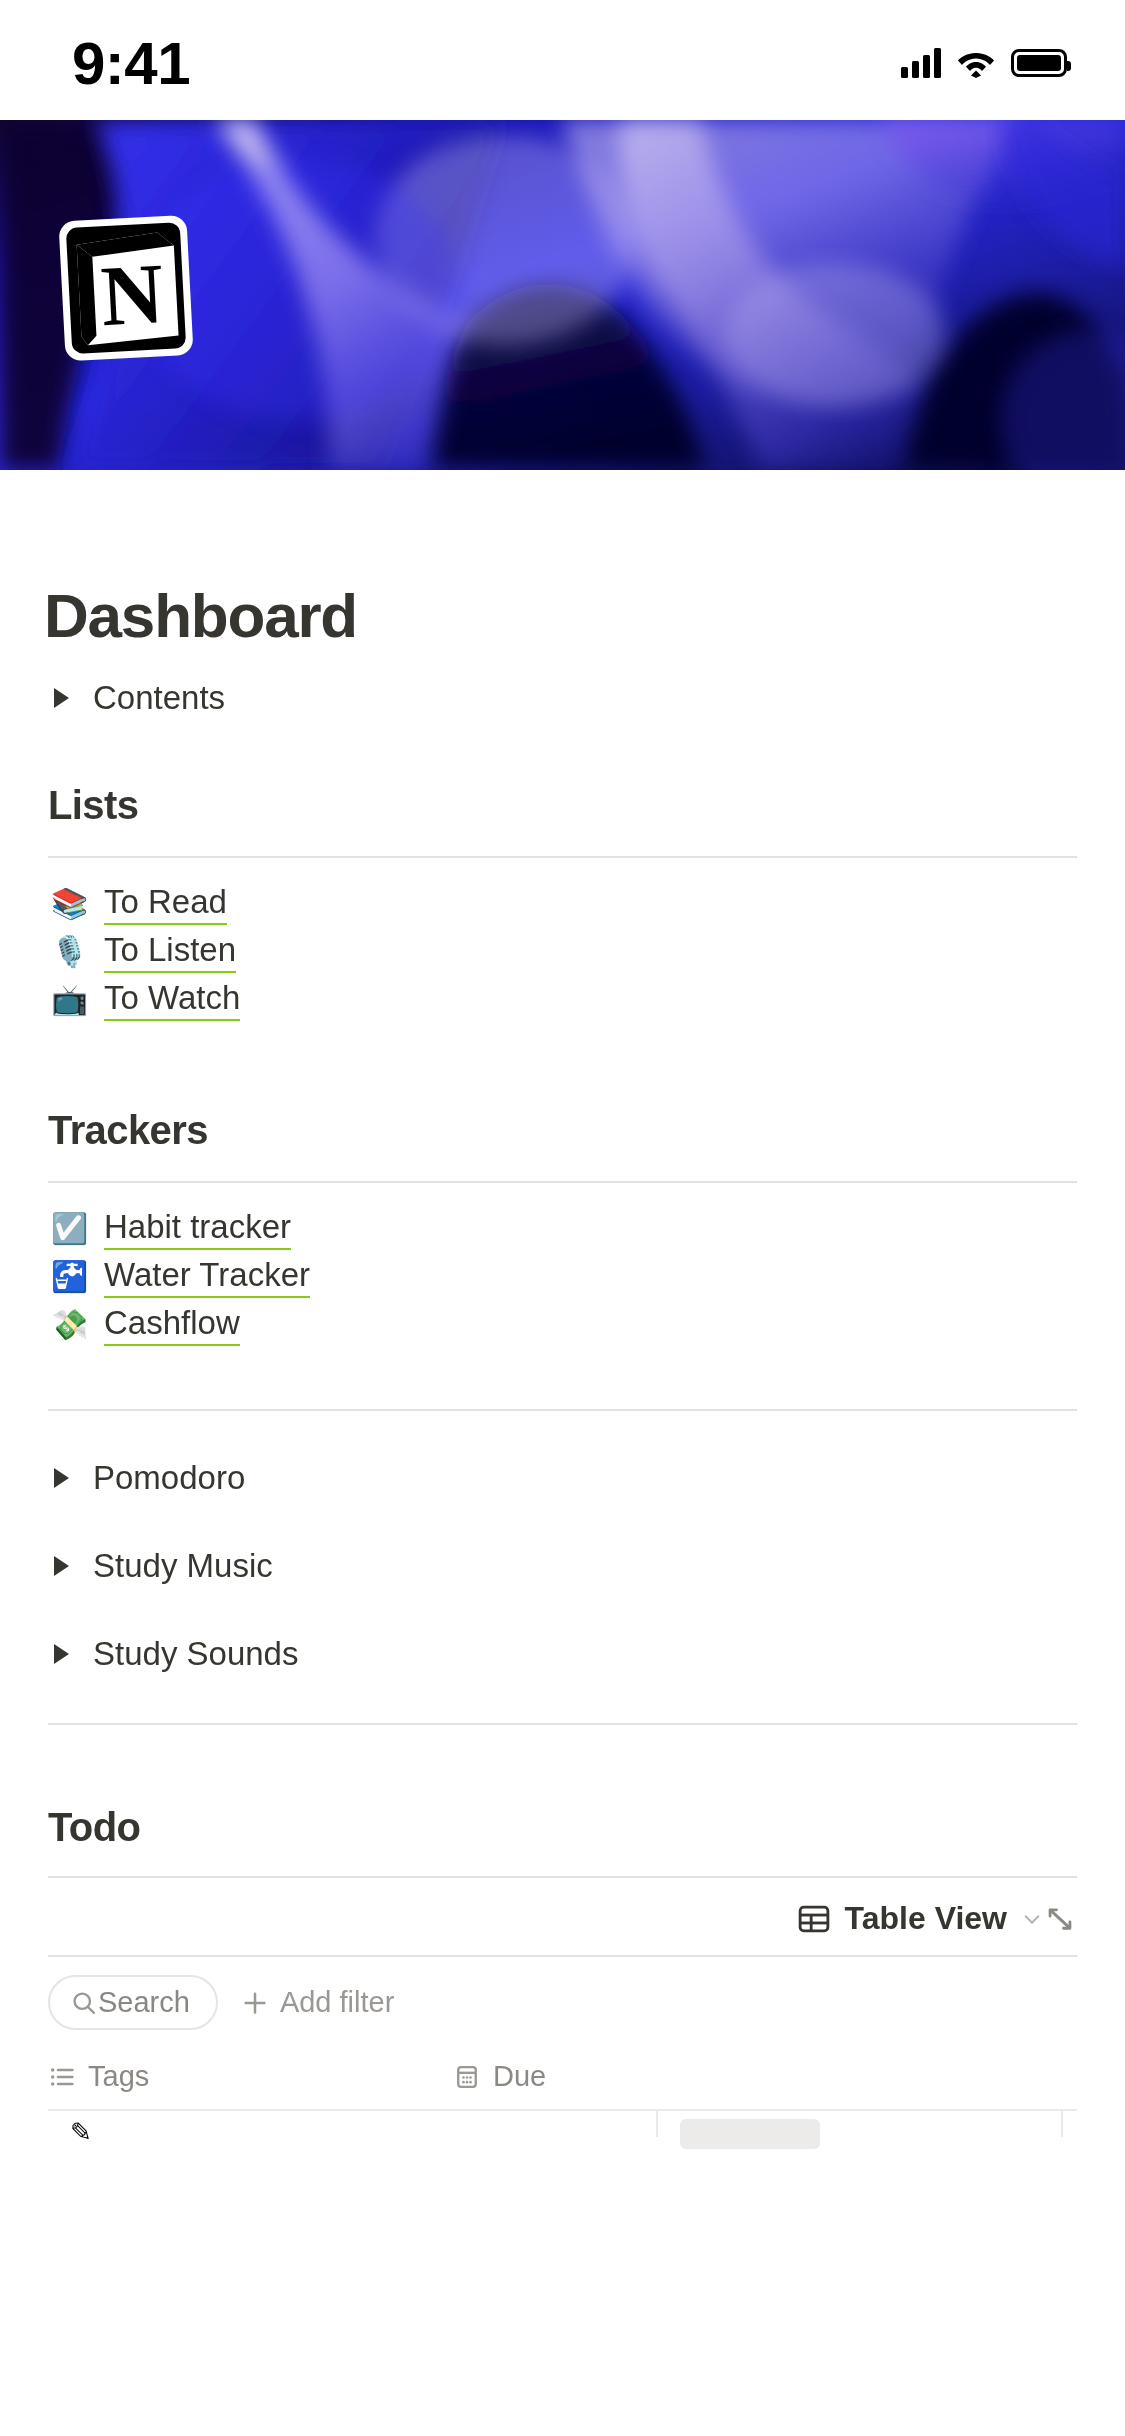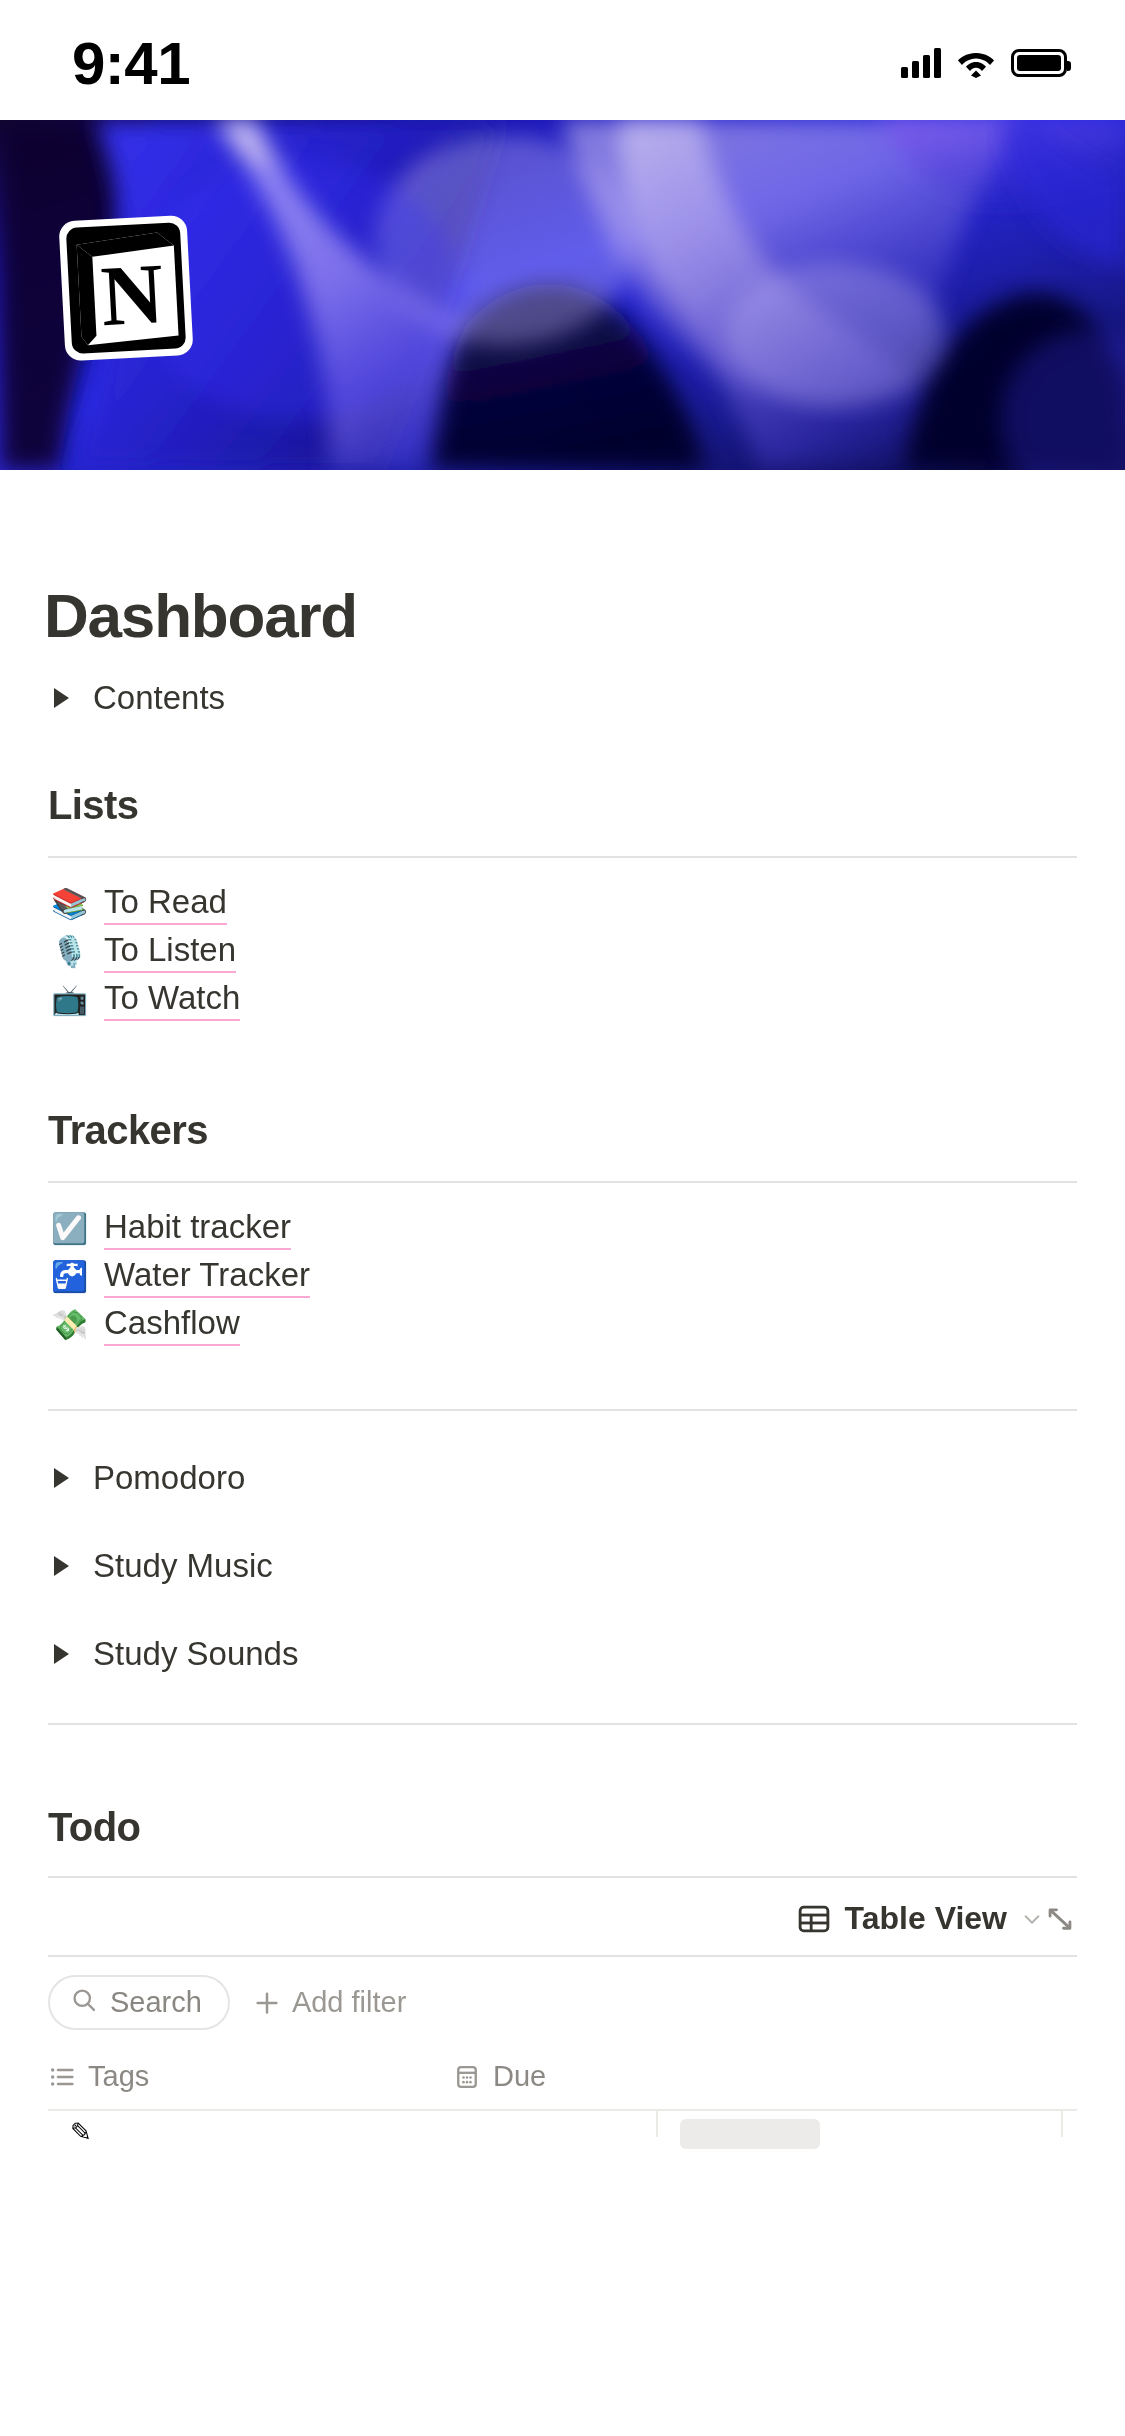--- a/index.html
+++ b/index.html
@@ -124,21 +124,21 @@
   .plink .emo{
     width:44px;
     font-size:30px;
     line-height:1;
     text-align:center;
     flex:none;
   }
   .plink .ptxt{
     font-size:33px;
     color:#37352f;
-    border-bottom:2px solid #f9a8d4;
+    border-bottom:2px solid #84cc16;
     padding-bottom:2px;
   }
 
   
   .db-tabs{
     display:flex;
     align-items:center;
     justify-content:flex-end;
     padding:22px 0 18px;
   }
@@ -152,22 +152,22 @@
   .expand-ic{ width:34px; height:34px; }
 
   .db-toolbar{
     display:flex;
     align-items:center;
     gap:22px;
     padding:18px 0 16px;
   }
   .search-pill{
     display:flex;
-    align-items:flex-start;
-    gap:12px;
+    align-items:center;
+    gap:0;
     border:2px solid #e6e5e3;
     border-radius:999px;
     padding:9px 26px 9px 20px;
   }
   .search-pill .stxt{ font-size:29px; color:#8a8783; }
   .addf{ display:flex; align-items:center; gap:10px; }
   .addf .atxt{ font-size:29px; color:#9b9894; }
 
   .db-cols{
     display:flex;

